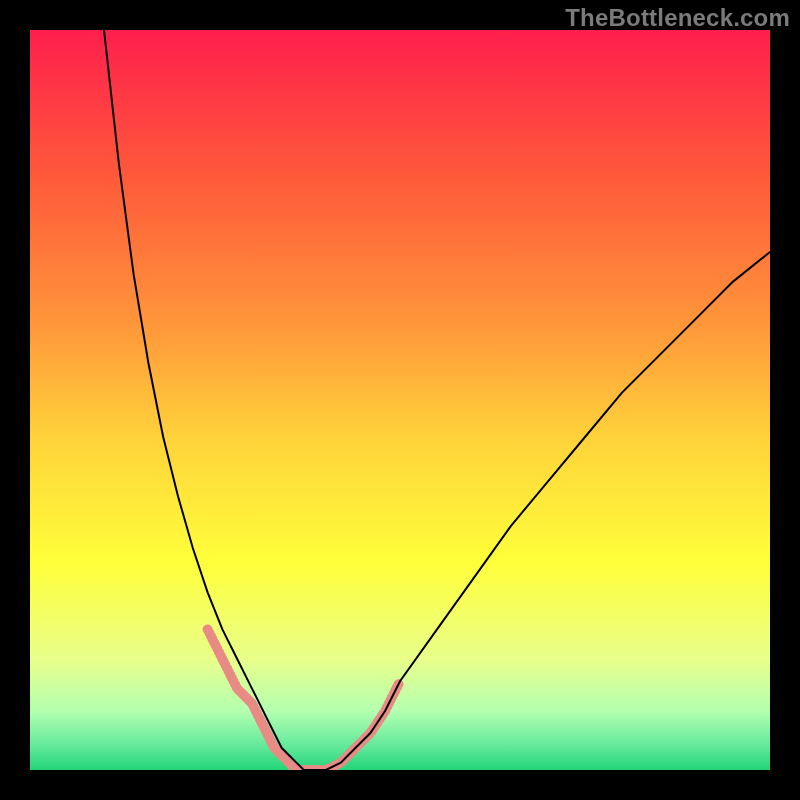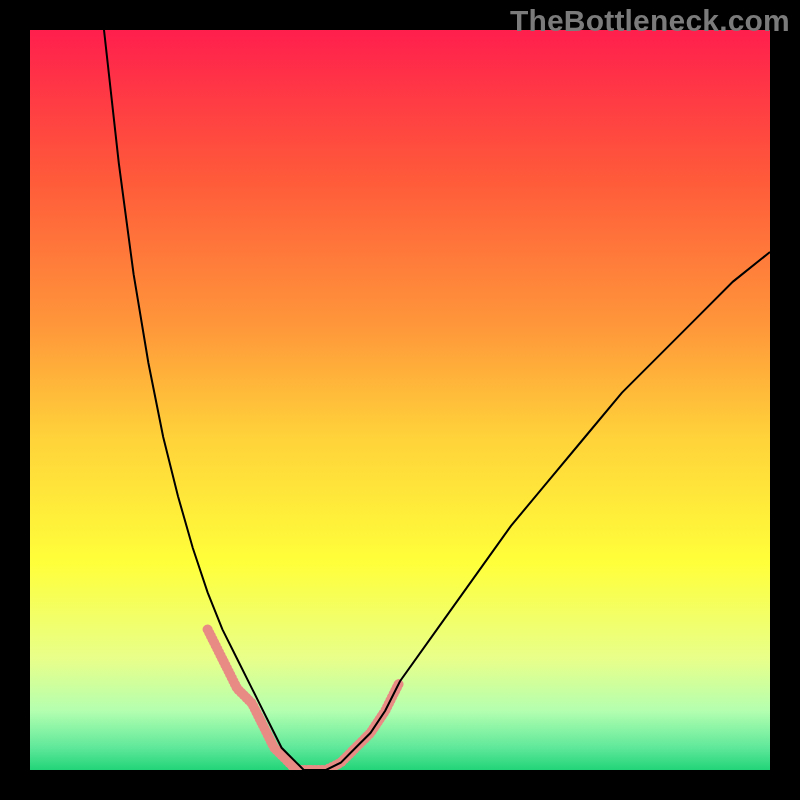--- a/index.html
+++ b/index.html
@@ -14,21 +14,21 @@
     position: relative;
     width: 800px;
     height: 800px;
     background: #000;
   }
   .watermark {
     position: absolute;
     top: 4px;
     right: 10px;
     color: #7b7b7b;
-    font-size: 30px;
+    font-size: 24px;
     font-weight: 600;
     letter-spacing: 0.2px;
     z-index: 10;
     margin-left: 26px;
   }
   .plot {
     position: absolute;
     top: 30px;
     left: 30px;
     width: 740px;

